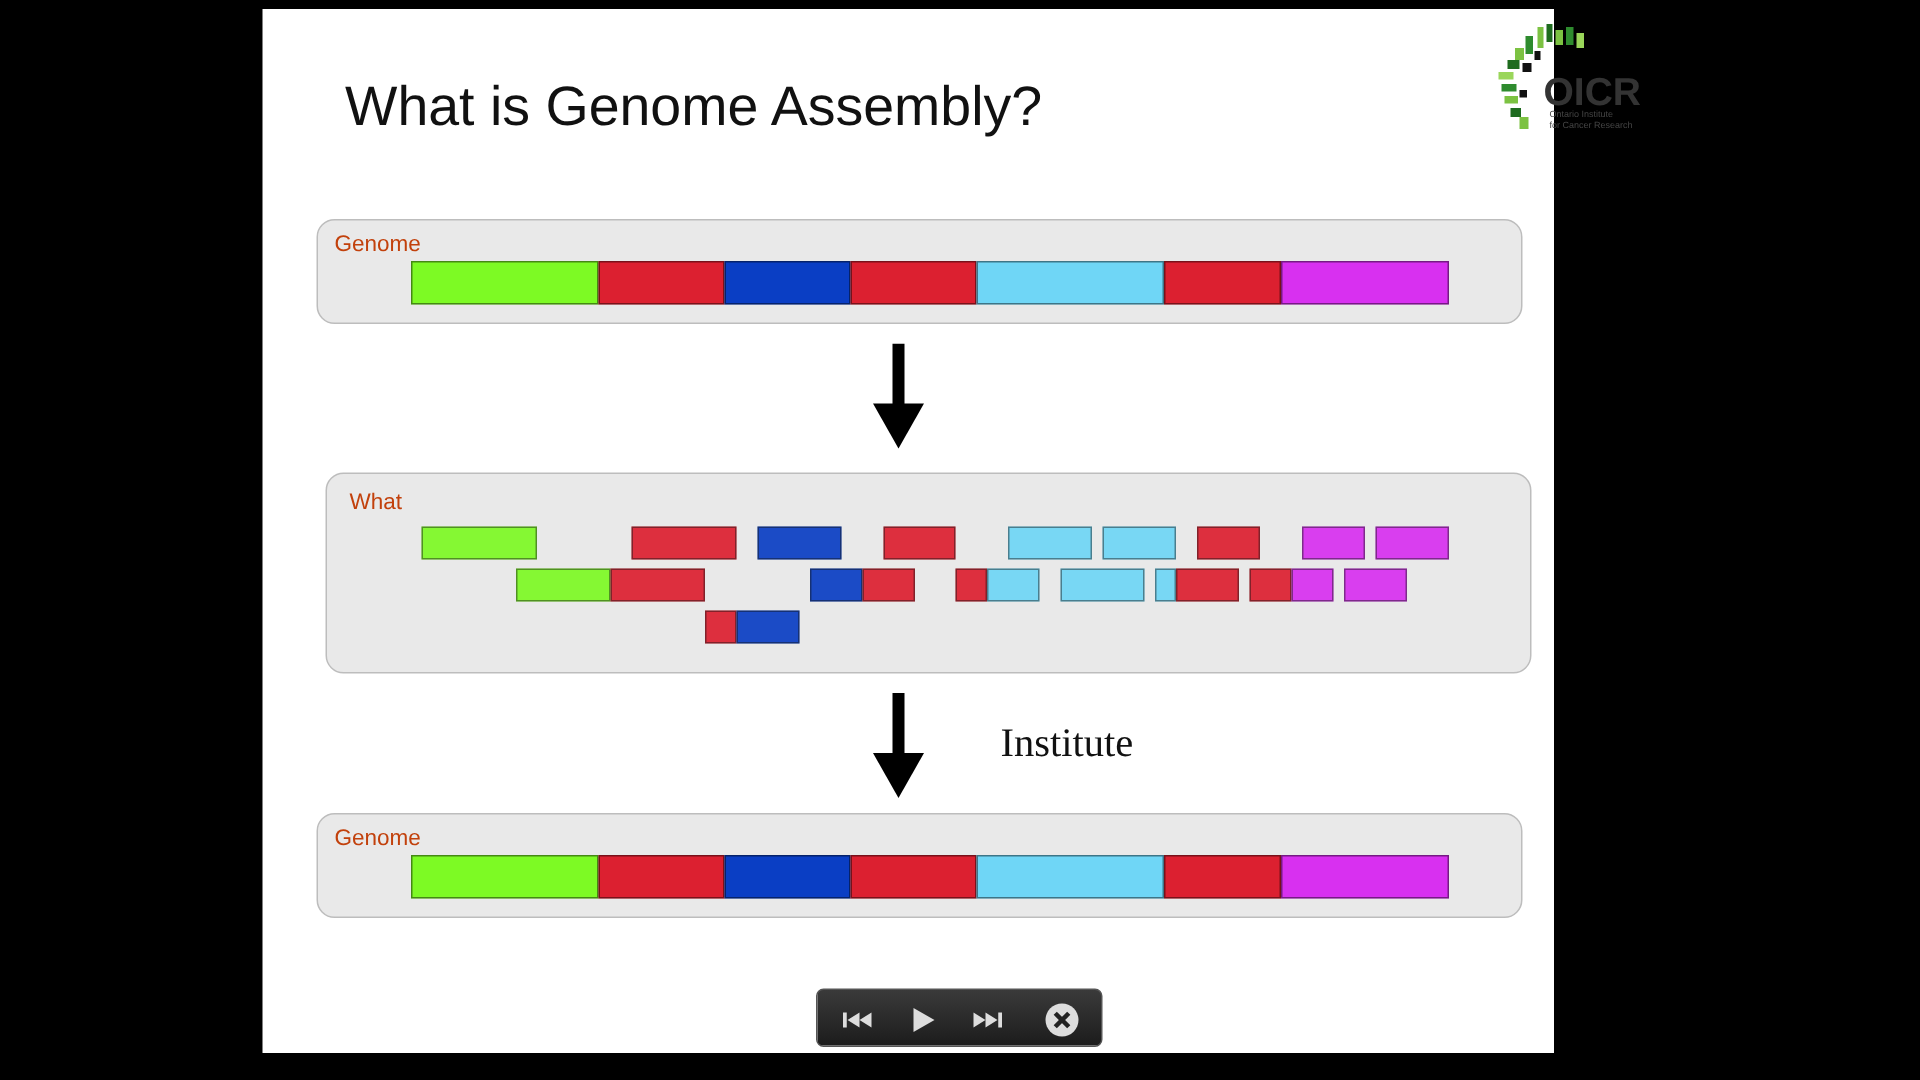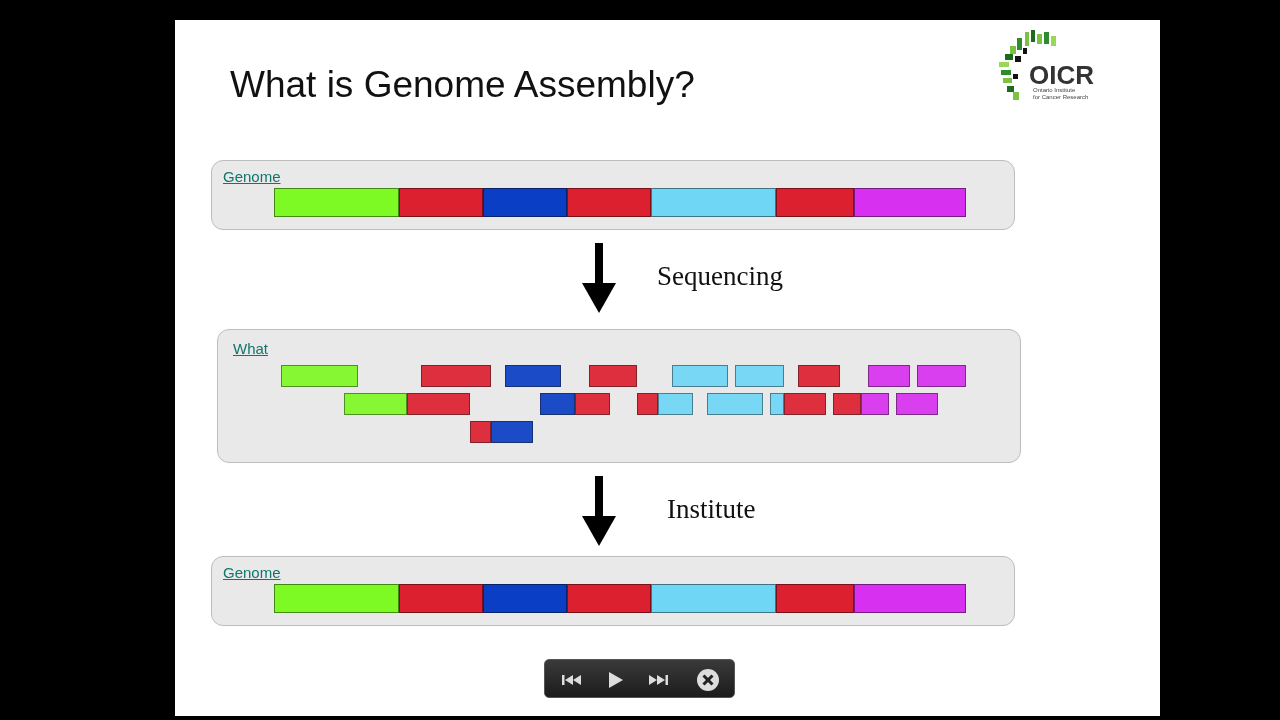--- a/index.html
+++ b/index.html
@@ -1,21 +1,21 @@
 <!DOCTYPE html>
 <html><head>
 <meta charset="utf-8">
 <style>
   html,body{margin:0;padding:0;}
   body{width:1280px;height:720px;background:#000;position:relative;overflow:hidden;font-family:"Liberation Sans",sans-serif;}
-  #slide{position:absolute;left:175px;top:20px;width:985px;height:696px;background:#fff;}
+  #slide{position:absolute;left:175px;top:6px;width:861px;height:696px;background:#fff;}
   #title{position:absolute;left:55px;top:44px;font-size:37px;color:#111;font-family:"Liberation Sans",sans-serif;}
   #logo{position:absolute;left:820px;top:8px;width:105px;height:76px;}
   .panel{position:absolute;background:#e9e9e9;border:1.5px solid #bdbdbd;border-radius:12px;}
-  .panel-label{position:absolute;font-size:15px;color:#0f766e;font-family:"Liberation Sans",sans-serif;text-decoration:underline;}
+  .panel-label{position:absolute;font-size:15px;color:#c2410c;font-family:"Liberation Sans",sans-serif;}
   .seg{position:absolute;box-sizing:border-box;border:1px solid rgba(0,0,0,0.45);}
   .arrow{position:absolute;}
   .step-label{position:absolute;font-family:"Liberation Serif",serif;font-size:27px;color:#111;}
   #controls{position:absolute;left:544px;top:659px;width:191px;height:39px;border-radius:5px;background:linear-gradient(#3a3a3a,#1c1c1c);border:1px solid #555;box-sizing:border-box;}
   .ctrl{position:absolute;top:0;height:39px;display:flex;align-items:center;justify-content:center;cursor:pointer;}
 </style>
 </head>
 <body>
 
 <div id="slide">
@@ -57,21 +57,20 @@
         <div class="seg" style="left: 377px; top: 0px; width: 125px; height: 29px; background: rgb(111, 214, 246);"></div>
         <div class="seg" style="left: 502px; top: 0px; width: 78px; height: 29px; background: rgb(220, 32, 48);"></div>
         <div class="seg" style="left: 580px; top: 0px; width: 112px; height: 29px; background: rgb(216, 48, 240);"></div>
       </div>
   </div>
 
   <svg class="arrow" style="left:405px;top:223px;" width="38" height="72">
     <rect x="15" y="0" width="8" height="42" fill="#000"></rect>
     <polygon points="2,40 36,40 19,70" fill="#000"></polygon>
   </svg>
-  <div class="step-label" style="left:482px;top:241px;">Sequencing</div>
 
   <div class="panel" style="left:42px;top:309px;width:802px;height:132px;">
     <div class="panel-label" style="left:15px;top:10px;">What</div>
     <div id="reads-area" style="position:absolute;left:58px;top:35px;width:700px;height:90px;">
         <div style="position: absolute; left: 5px; top: 0px; width: 77px; height: 22px;">
           <div class="seg" style="left: 0px; top: 0px; width: 77px; height: 22px; background: rgb(125, 250, 36); opacity: 0.92;"></div>
         </div>
         <div style="position: absolute; left: 145px; top: 0px; width: 70px; height: 22px;">
           <div class="seg" style="left: 0px; top: 0px; width: 70px; height: 22px; background: rgb(220, 32, 48); opacity: 0.92;"></div>
         </div>

